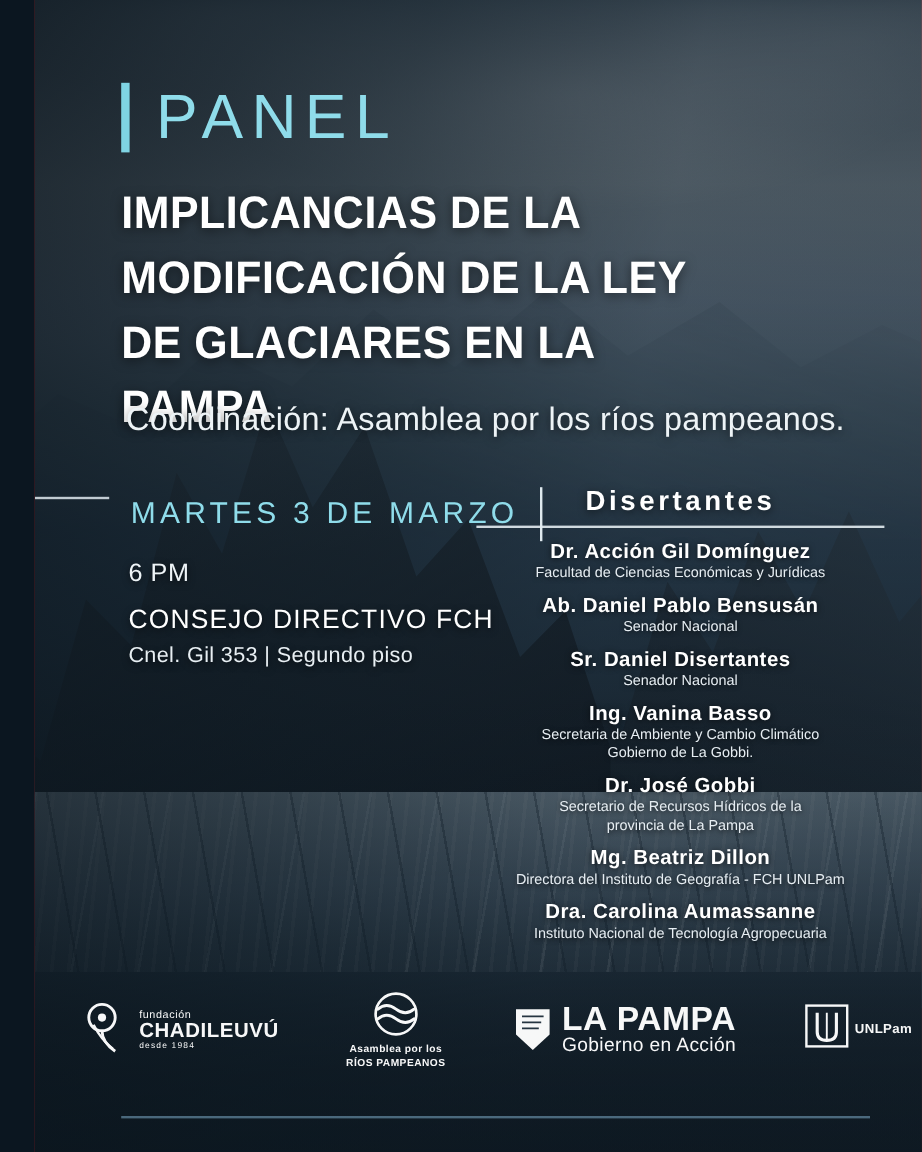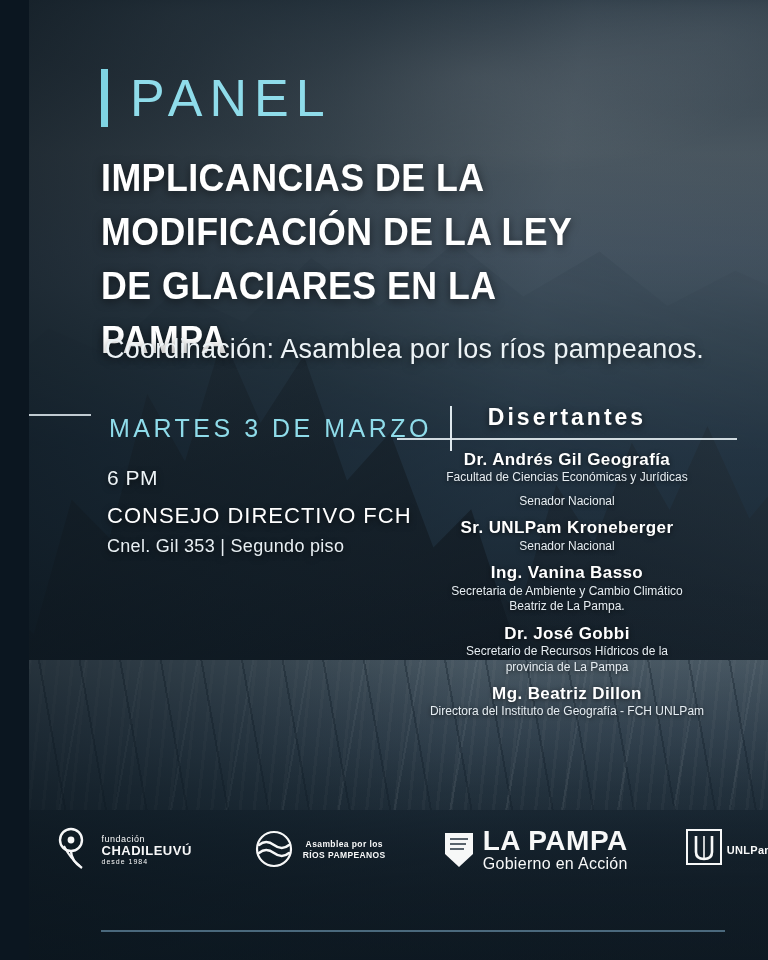--- a/index.html
+++ b/index.html
@@ -205,24 +205,24 @@
     position: absolute;
     left: 0; right: 0; top: 826px;
     display: flex; align-items: center; justify-content: center; gap: 56px;
   }
   .logo { display: flex; align-items: center; color: #fff; opacity: .97; }
 
   .logo-chadileuvu { gap: 6px; }
   .chad-mark { position: relative; width: 44px; height: 48px; }
   .chad-text { line-height: 1.05; }
   .chad-t1 { font-size: 9px; letter-spacing: .5px; }
-  .chad-t2 { font-size: 13px; font-weight: 700; letter-spacing: .5px; }
+  .chad-t2 { font-size: 17px; font-weight: 700; letter-spacing: .5px; }
   .chad-t3 { font-size: 7px; letter-spacing: 1px; }
 
-  .logo-asamblea { flex-direction: row; gap: 3px; }
+  .logo-asamblea { flex-direction: column; gap: 3px; }
   .asam-mark { width: 52px; height: 40px; }
   .asam-t { font-size: 8.5px; text-align: center; line-height: 1.25; letter-spacing: .4px; font-weight: 700; }
 
   .logo-lapampa { gap: 7px; }
   .lp-mark { width: 34px; height: 40px; }
   .lp-t1 { font-size: 28px; font-weight: 700; letter-spacing: .5px; line-height: 1; }
   .lp-t2 { font-size: 16px; letter-spacing: .3px; }
 
   .logo-unlpam { flex-direction: row; gap: 3px; }
   .unl-mark { width: 40px; height: 44px; }
@@ -268,43 +268,48 @@
     </div>
     <div class="time-text">6 PM</div>
     <div class="venue-text">CONSEJO DIRECTIVO FCH</div>
     <div class="address-text">Cnel. Gil 353 | Segundo piso</div>
 
     <div class="speakers">
       <div class="speakers-title">Disertantes</div>
       <div class="speakers-rule"></div>
       <div id="speaker-list">
           <div class="speaker">
-            <div class="speaker-name">Dr. Andrés Gil Geografía</div>
+            <div class="speaker-name">Dr. Acción Gil Domínguez</div>
             <div class="speaker-role" style="white-space: pre-line;">Facultad de Ciencias Económicas y Jurídicas</div>
           </div>
           <div class="speaker">
+            <div class="speaker-name">Ab. Daniel Pablo Bensusán</div>
             <div class="speaker-role" style="white-space: pre-line;">Senador Nacional</div>
           </div>
           <div class="speaker">
-            <div class="speaker-name">Sr. UNLPam Kroneberger</div>
+            <div class="speaker-name">Sr. Daniel Disertantes</div>
             <div class="speaker-role" style="white-space: pre-line;">Senador Nacional</div>
           </div>
           <div class="speaker">
             <div class="speaker-name">Ing. Vanina Basso</div>
             <div class="speaker-role" style="white-space: pre-line;">Secretaria de Ambiente y Cambio Climático
-Beatriz de La Pampa.</div>
+Gobierno de La Gobbi.</div>
           </div>
           <div class="speaker">
             <div class="speaker-name">Dr. José Gobbi</div>
             <div class="speaker-role" style="white-space: pre-line;">Secretario de Recursos Hídricos de la
 provincia de La Pampa</div>
           </div>
           <div class="speaker">
             <div class="speaker-name">Mg. Beatriz Dillon</div>
             <div class="speaker-role" style="white-space: pre-line;">Directora del Instituto de Geografía - FCH UNLPam</div>
+          </div>
+          <div class="speaker">
+            <div class="speaker-name">Dra. Carolina Aumassanne</div>
+            <div class="speaker-role" style="white-space: pre-line;">Instituto Nacional de Tecnología Agropecuaria</div>
           </div>
         </div>
     </div>
 
     <div class="logos">
 
       <div class="logo logo-chadileuvu">
         <div class="chad-mark">
           <svg viewBox="0 0 44 48" width="44" height="48" aria-hidden="true">
             <circle cx="19" cy="14" r="11" fill="none" stroke="#ffffff" stroke-width="2.4"></circle>

